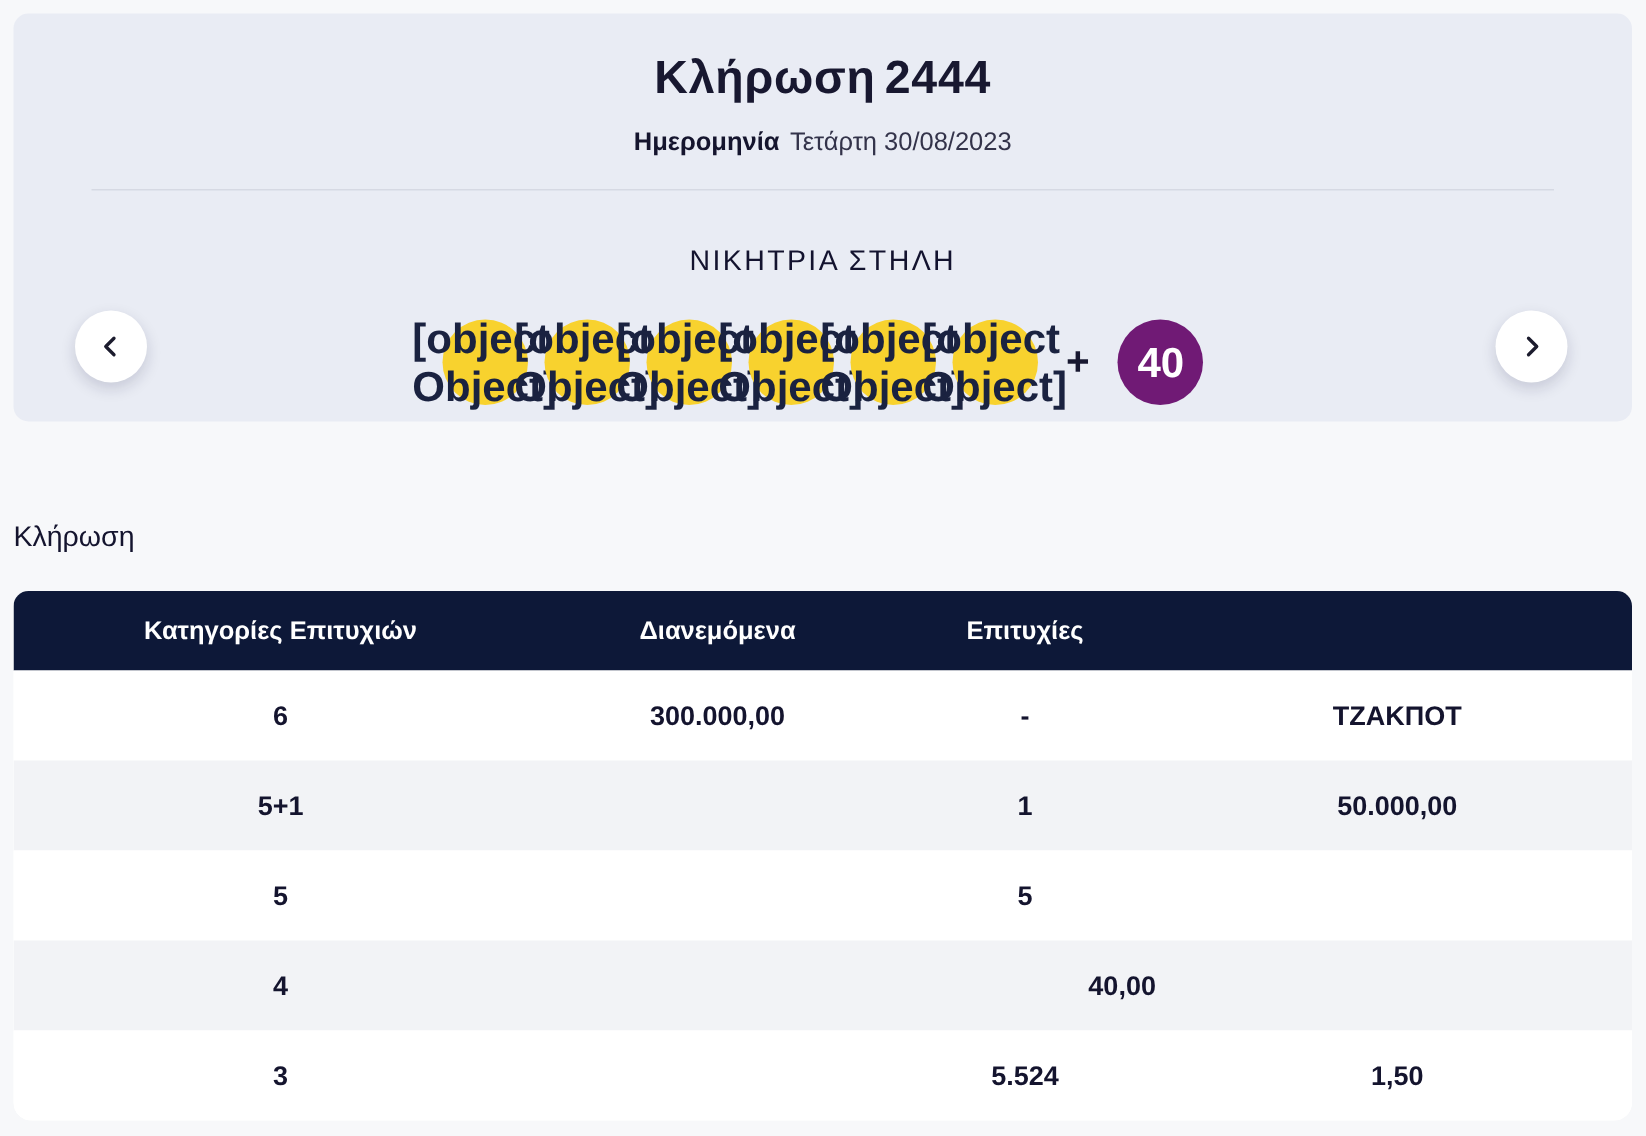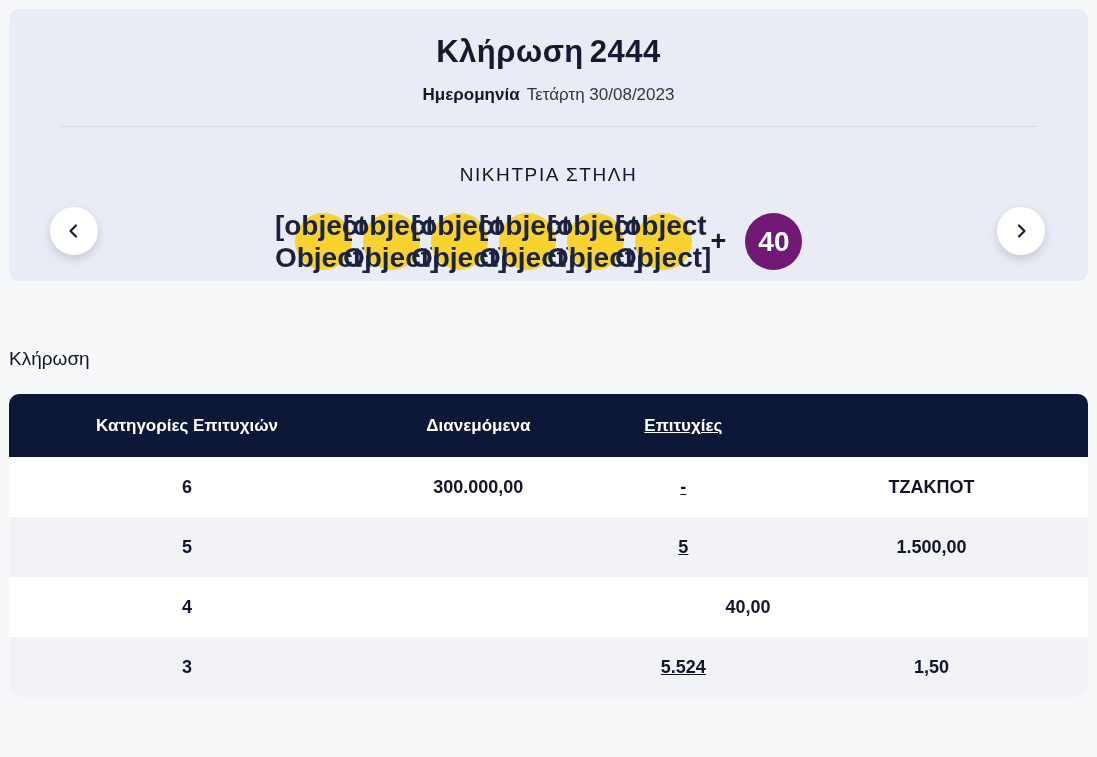--- a/index.html
+++ b/index.html
@@ -104,37 +104,37 @@
     border-radius: 10px 10px 12px 12px;
     background: #ffffff;
     overflow: hidden;
   }
   .t-row {
     display: flex;
     align-items: center;
     text-align: center;
   }
   .t-head {
-    height: 63px;
+    height: 53px;
     background: #0d1838;
     color: #ffffff;
     font-size: 17px;
     font-weight: 700;
   }
   .t-body .t-row {
     height: 60px;
     font-size: 18px;
     font-weight: 700;
     color: #14142e;
     background: #ffffff;
   }
   .t-body .t-row:nth-child(even) { background: #f2f3f6; }
   .c1 { width: 33%; }
   .c2 { width: 21%; }
-  .c3 { width: 17%; text-decoration: underline; }
+  .c3 { width: 17%; }
   .c4 { width: 29%; }
 </style>
 </head>
 <body>
 
 <section class="draw-card">
   <h1 class="draw-title">
     <span>Κλήρωση</span><span class="num">2444</span>
   </h1>
 
@@ -193,26 +193,31 @@
   </div>
   <div class="t-body">
 
       <div class="t-row">
         <div class="c1">6</div>
         <div class="c2">300.000,00</div>
         <div class="c3">-</div>
         <div class="c4">ΤΖΑΚΠΟΤ</div>
       </div>
 
+      <div class="t-row">
+        <div class="c1">5+1</div>
+        <div class="c2"></div>
+        <div class="c3">1</div>
+        <div class="c4">50.000,00</div>
+      </div>
 
       <div class="t-row">
         <div class="c1">5</div>
         <div class="c2"></div>
         <div class="c3">5</div>
-        <div class="c4">1.500,00</div>
       </div>
 
       <div class="t-row">
         <div class="c1">4</div>
         <div class="c2"></div>
         <div class="c4">40,00</div>
       </div>
 
       <div class="t-row">
         <div class="c1">3</div>

